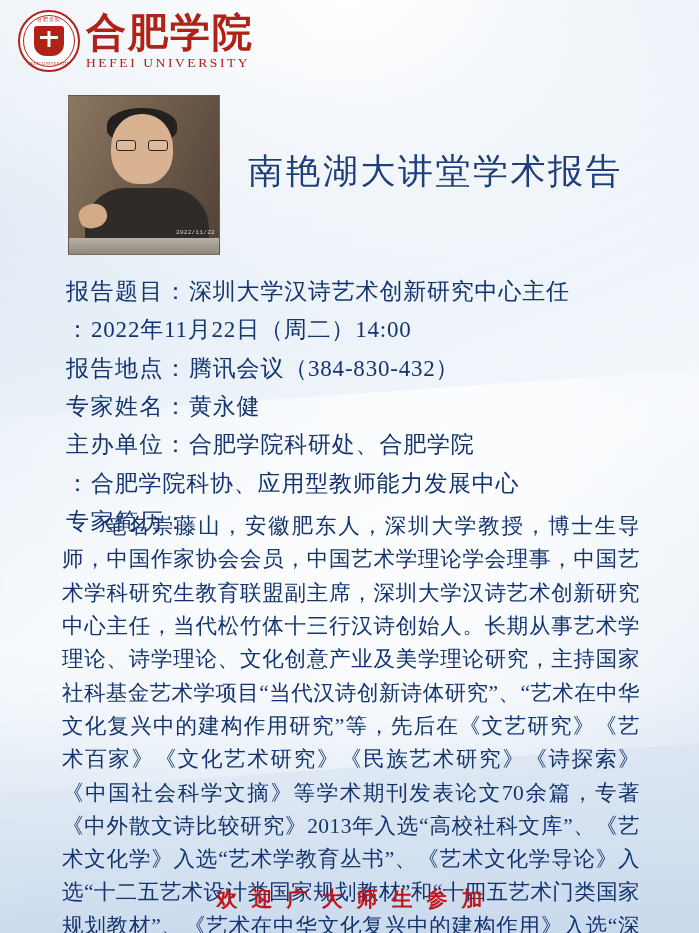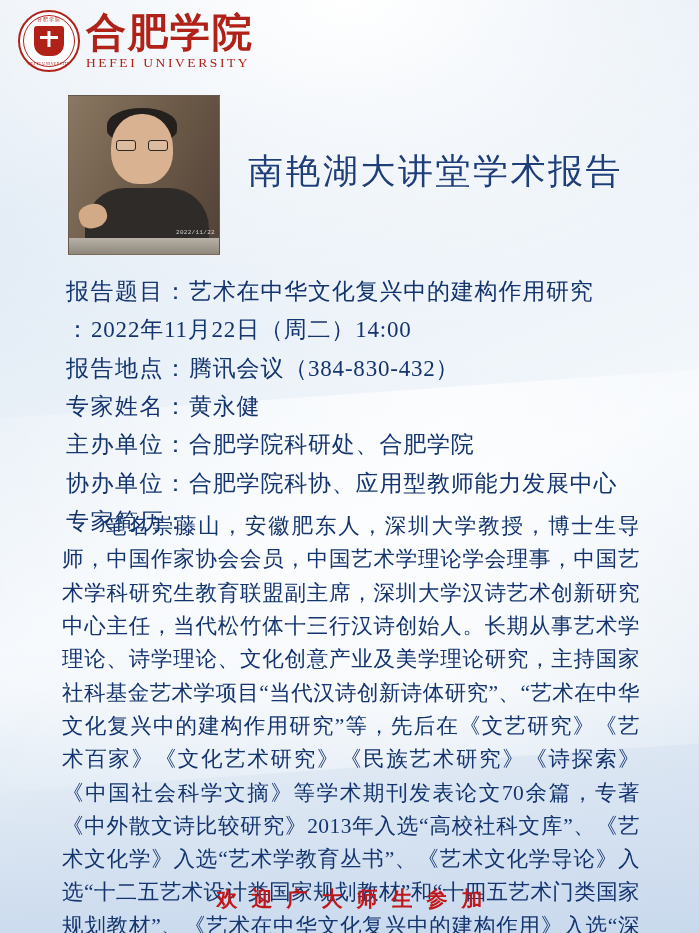--- a/index.html
+++ b/index.html
@@ -338,21 +338,21 @@
     <div class="photo-desk"></div>
     <div class="photo-stamp">2022/11/22</div>
   </div>
 
   <div class="main-title">南艳湖大讲堂学术报告</div>
 
   <div class="info">
     <div class="info-row">
       <span class="info-label">报告题目</span>
       <span class="info-colon">：</span>
-      <span class="info-value">艺术在中华文化复兴中的建构作用研究</span>
+      <span class="info-value">深圳大学汉诗艺术创新研究中心主任</span>
     </div>
     <div class="info-row">
       <span class="info-colon">：</span>
       <span class="info-value">2022年11月22日（周二）14:00</span>
     </div>
     <div class="info-row">
       <span class="info-label">报告地点</span>
       <span class="info-colon">：</span>
       <span class="info-value">腾讯会议（384-830-432）</span>
     </div>
@@ -360,21 +360,20 @@
       <span class="info-label">专家姓名</span>
       <span class="info-colon">：</span>
       <span class="info-value">黄永健</span>
     </div>
     <div class="info-row">
       <span class="info-label">主办单位</span>
       <span class="info-colon">：</span>
       <span class="info-value">合肥学院科研处、合肥学院</span>
     </div>
     <div class="info-row">
-      <span class="info-label">协办单位</span>
       <span class="info-colon">：</span>
       <span class="info-value">合肥学院科协、应用型教师能力发展中心</span>
     </div>
     <div class="info-row">
       <span class="info-label">专家简历</span>
       <span class="info-colon">：</span>
       <span class="info-value"></span>
     </div>
   </div>
 

